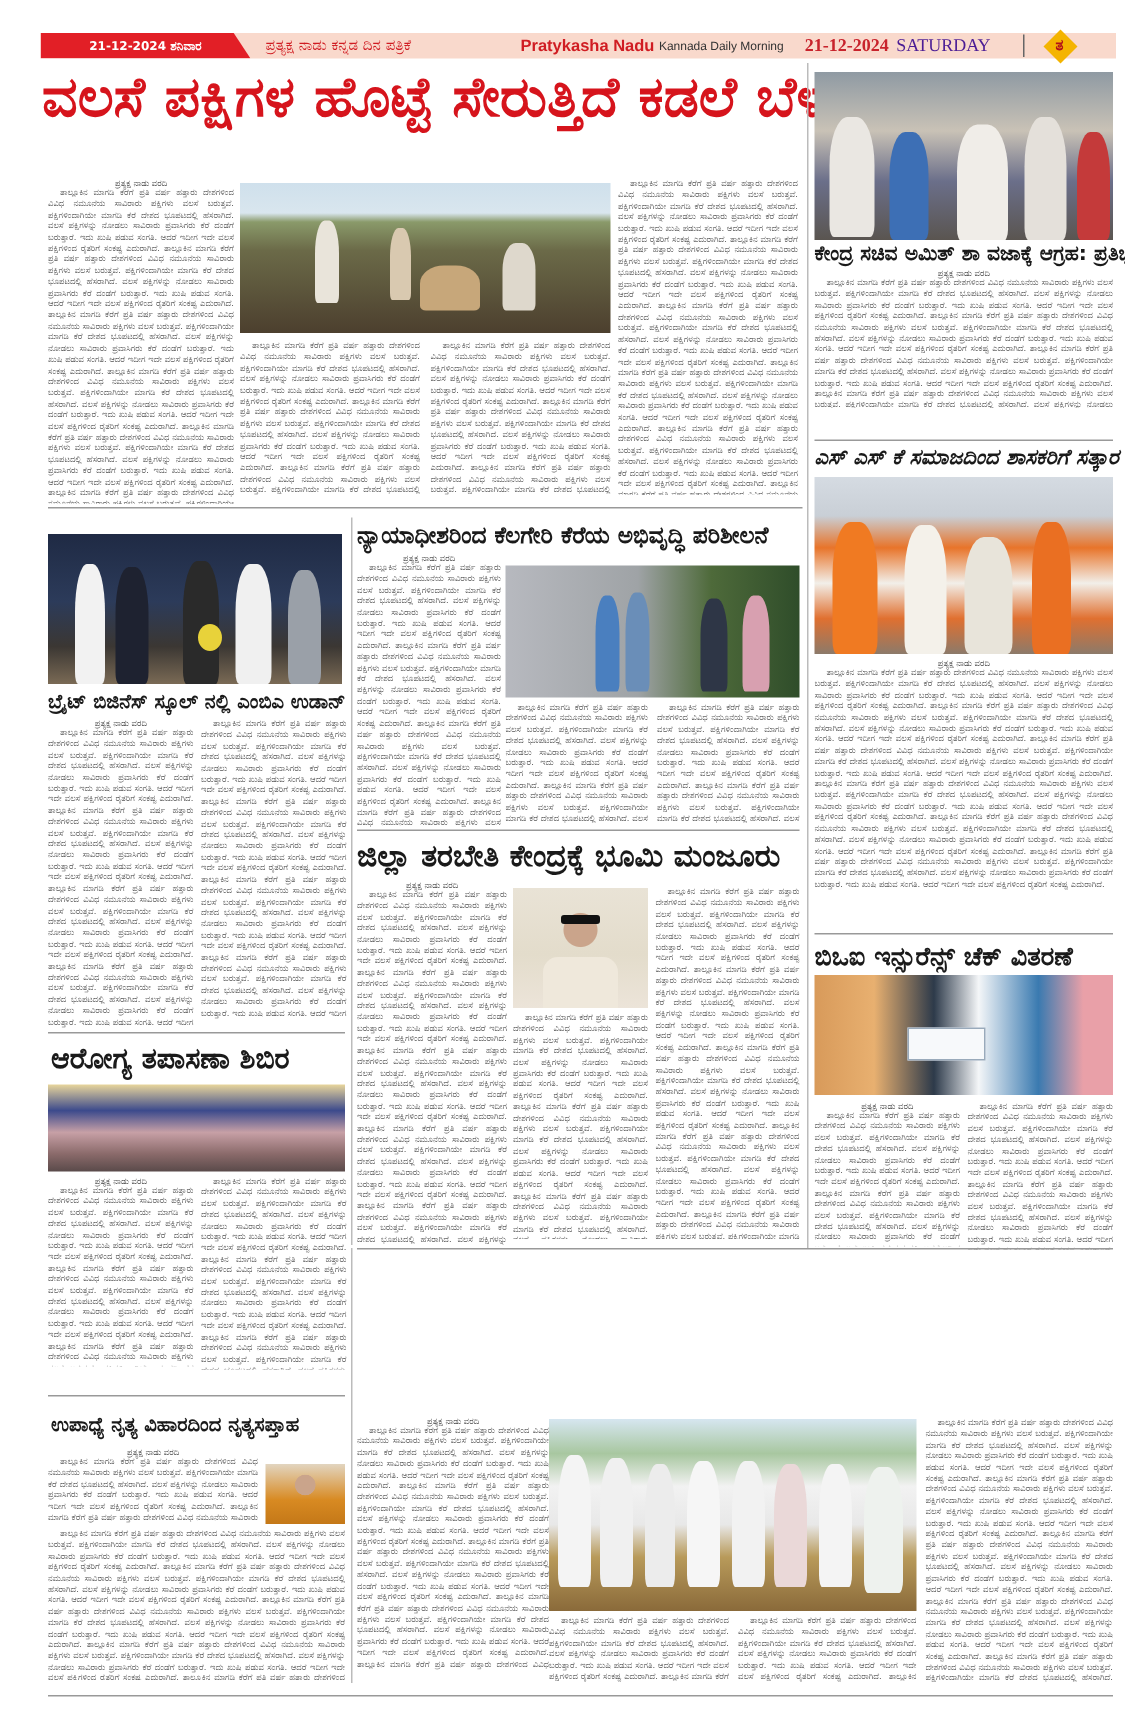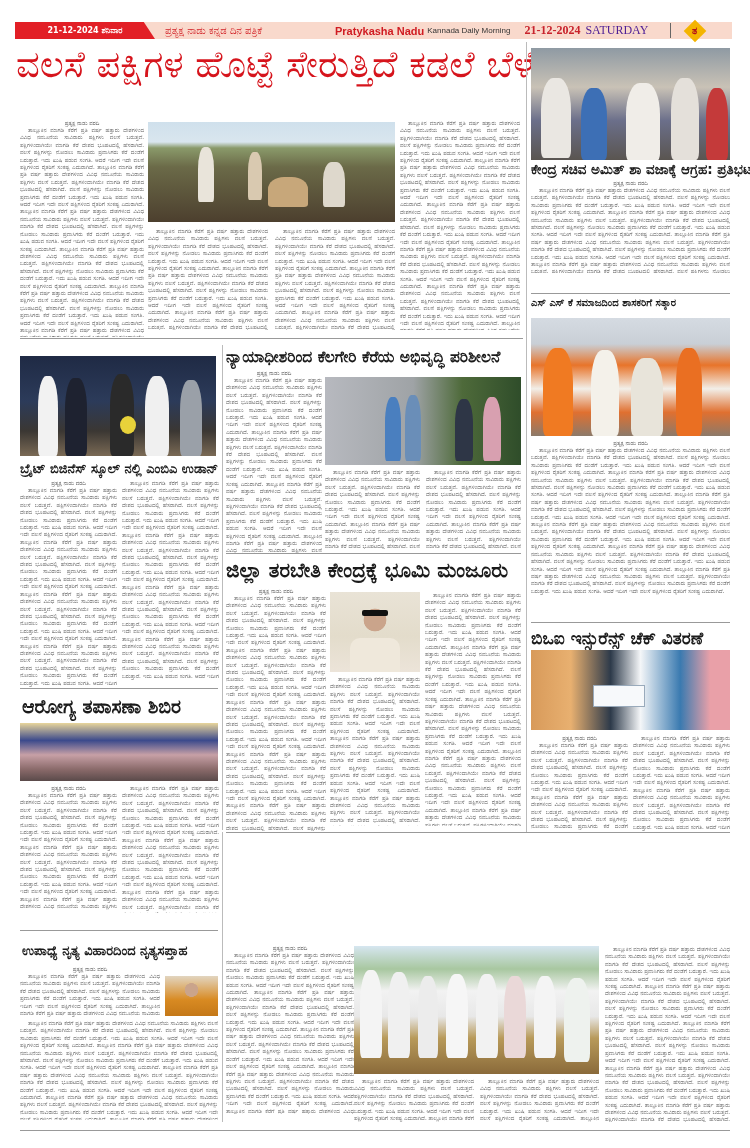--- a/index.html
+++ b/index.html
@@ -1,35 +1,35 @@
 <!DOCTYPE html>
 <html><head>
 <meta charset="utf-8">
 <style>
   * { box-sizing: border-box; margin: 0; padding: 0; }
   html, body { width: 750px; height: 1148px; background: #ffffff; overflow: hidden; }
   body { font-family: "DejaVu Sans", sans-serif; color: #222; position: relative; }
 
-  .page { position: absolute; left: 0; top: 0; width: 678px; height: 1148px; }
+  .page { position: absolute; left: 12px; top: 0; width: 678px; height: 1148px; }
 
   
   .masthead { position: absolute; left: 15px; top: 22px; width: 717px; height: 17px; background: #f9d9cc; display: flex; align-items: center; }
   .mh-date { background: #e21f26; color: #fff; height: 17px; width: 140px; display: flex; align-items: center; justify-content: center; font-size: 8px; font-weight: bold; clip-path: polygon(0 0, 92% 0, 100% 100%, 0 100%); }
   .mh-kannada { color: #d01c22; font-size: 10px; margin-left: 10px; width: 170px; }
   .mh-brand { color: #d01c22; font-family: "Liberation Sans", sans-serif; font-weight: bold; font-size: 11px; }
   .mh-sub { font-family: "Liberation Sans", sans-serif; font-size: 8px; color: #333; margin-left: 3px; }
   .mh-date2 { font-family: "Liberation Serif", serif; font-weight: bold; color: #c8232c; font-size: 12px; margin-left: 14px; }
   .mh-day { font-family: "Liberation Serif", serif; color: #4c1d95; font-size: 12px; margin-left: 5px; }
   .mh-sep { width: 1px; height: 15px; background: #666; margin-left: 22px; }
   .mh-logo { width: 16px; height: 16px; background: #f4b400; transform: rotate(45deg); margin-left: 16px; display: flex; align-items: center; justify-content: center; }
   .mh-logo span { transform: rotate(-45deg); color: #b3121a; font-size: 10px; font-weight: bold; }
 
   .abs { position: absolute; }
   .photo { position: absolute; overflow: hidden; }
-  .hl-red { color: #d6141c; font-weight: normal; line-height: 1; white-space: nowrap; }
+  .hl-red { color: #d6141c; font-weight: bold; line-height: 1; white-space: nowrap; }
   .hl-blk { color: #1a1a1a; font-weight: bold; line-height: 1; white-space: nowrap; }
   .hl-blue { color: #2a7fc0; font-weight: bold; line-height: 1; white-space: nowrap; }
   .byline { font-size: 5.6px; text-align: center; color: #444; }
   .body { font-size: 5.6px; line-height: 7.4px; color: #555; text-align: justify; overflow: hidden; }
   .body p { text-indent: 8px; margin-bottom: 1px; }
   .rule-h { position: absolute; height: 1px; background: #999; }
   .rule-v { position: absolute; width: 1px; background: #bbb; }
 
   
   .sc-field { background: linear-gradient(180deg,#cfe0ec 0%,#d9e6ee 20%,#8a9a6a 26%,#6b6a48 45%,#4c3f2e 100%); }
@@ -99,21 +99,21 @@
   </div>
   <div class="abs hl-blk" style="left:531px;top:163px;font-size:13.5px;">ಕೇಂದ್ರ ಸಚಿವ ಅಮಿತ್ ಶಾ ವಜಾಕ್ಕೆ ಆಗ್ರಹ: ಪ್ರತಿಭಟನೆ</div>
   <div class="abs" style="left:531px;top:180px;width:199px;">
     <div class="byline">ಪ್ರತ್ಯಕ್ಷ ನಾಡು ವರದಿ</div>
     <div class="body filler" style="height:86px;">
         <p>ತಾಲ್ಲೂಕಿನ ಮಾಗಡಿ ಕೆರೆಗೆ ಪ್ರತಿ ವರ್ಷ ಹತ್ತಾರು ದೇಶಗಳಿಂದ ವಿವಿಧ ನಮೂನೆಯ ಸಾವಿರಾರು ಪಕ್ಷಿಗಳು ವಲಸೆ ಬರುತ್ತವೆ. ಪಕ್ಷಿಗಳಿಂದಾಗಿಯೇ ಮಾಗಡಿ ಕೆರೆ ದೇಶದ ಭೂಪಟದಲ್ಲಿ ಹೆಸರಾಗಿದೆ. ವಲಸೆ ಪಕ್ಷಿಗಳನ್ನು ನೋಡಲು ಸಾವಿರಾರು ಪ್ರವಾಸಿಗರು ಕೆರೆ ದಂಡೆಗೆ ಬರುತ್ತಾರೆ. ಇದು ಖುಷಿ ಪಡುವ ಸಂಗತಿ. ಆದರೆ ಇದೀಗ ಇದೇ ವಲಸೆ ಪಕ್ಷಿಗಳಿಂದ ರೈತರಿಗೆ ಸಂಕಷ್ಟ ಎದುರಾಗಿದೆ. ತಾಲ್ಲೂಕಿನ ಮಾಗಡಿ ಕೆರೆಗೆ ಪ್ರತಿ ವರ್ಷ ಹತ್ತಾರು ದೇಶಗಳಿಂದ ವಿವಿಧ ನಮೂನೆಯ ಸಾವಿರಾರು ಪಕ್ಷಿಗಳು ವಲಸೆ ಬರುತ್ತವೆ. ಪಕ್ಷಿಗಳಿಂದಾಗಿಯೇ ಮಾಗಡಿ ಕೆರೆ ದೇಶದ ಭೂಪಟದಲ್ಲಿ ಹೆಸರಾಗಿದೆ. ವಲಸೆ ಪಕ್ಷಿಗಳನ್ನು ನೋಡಲು ಸಾವಿರಾರು ಪ್ರವಾಸಿಗರು ಕೆರೆ ದಂಡೆಗೆ ಬರುತ್ತಾರೆ. ಇದು ಖುಷಿ ಪಡುವ ಸಂಗತಿ. ಆದರೆ ಇದೀಗ ಇದೇ ವಲಸೆ ಪಕ್ಷಿಗಳಿಂದ ರೈತರಿಗೆ ಸಂಕಷ್ಟ ಎದುರಾಗಿದೆ. ತಾಲ್ಲೂಕಿನ ಮಾಗಡಿ ಕೆರೆಗೆ ಪ್ರತಿ ವರ್ಷ ಹತ್ತಾರು ದೇಶಗಳಿಂದ ವಿವಿಧ ನಮೂನೆಯ ಸಾವಿರಾರು ಪಕ್ಷಿಗಳು ವಲಸೆ ಬರುತ್ತವೆ. ಪಕ್ಷಿಗಳಿಂದಾಗಿಯೇ ಮಾಗಡಿ ಕೆರೆ ದೇಶದ ಭೂಪಟದಲ್ಲಿ ಹೆಸರಾಗಿದೆ. ವಲಸೆ ಪಕ್ಷಿಗಳನ್ನು ನೋಡಲು ಸಾವಿರಾರು ಪ್ರವಾಸಿಗರು ಕೆರೆ ದಂಡೆಗೆ ಬರುತ್ತಾರೆ. ಇದು ಖುಷಿ ಪಡುವ ಸಂಗತಿ. ಆದರೆ ಇದೀಗ ಇದೇ ವಲಸೆ ಪಕ್ಷಿಗಳಿಂದ ರೈತರಿಗೆ ಸಂಕಷ್ಟ ಎದುರಾಗಿದೆ. ತಾಲ್ಲೂಕಿನ ಮಾಗಡಿ ಕೆರೆಗೆ ಪ್ರತಿ ವರ್ಷ ಹತ್ತಾರು ದೇಶಗಳಿಂದ ವಿವಿಧ ನಮೂನೆಯ ಸಾವಿರಾರು ಪಕ್ಷಿಗಳು ವಲಸೆ ಬರುತ್ತವೆ. ಪಕ್ಷಿಗಳಿಂದಾಗಿಯೇ ಮಾಗಡಿ ಕೆರೆ ದೇಶದ ಭೂಪಟದಲ್ಲಿ ಹೆಸರಾಗಿದೆ. ವಲಸೆ ಪಕ್ಷಿಗಳನ್ನು ನೋಡಲು ಸಾವಿರಾರು ಪ್ರವಾಸಿಗರು ಕೆರೆ ದಂಡೆಗೆ ಬರುತ್ತಾರೆ. ಇದು ಖುಷಿ ಪಡುವ ಸಂಗತಿ. ಆದರೆ ಇದೀಗ ಇದೇ ವಲಸೆ ಪಕ್ಷಿಗಳಿಂದ ರೈತರಿಗೆ ಸಂಕಷ್ಟ ಎದುರಾಗಿದೆ. ತಾಲ್ಲೂಕಿನ ಮಾಗಡಿ ಕೆರೆಗೆ ಪ್ರತಿ ವರ್ಷ ಹತ್ತಾರು ದೇಶಗಳಿಂದ ವಿವಿಧ ನಮೂನೆಯ ಸಾವಿರಾರು ಪಕ್ಷಿಗಳು ವಲಸೆ ಬರುತ್ತವೆ. ಪಕ್ಷಿಗಳಿಂದಾಗಿಯೇ ಮಾಗಡಿ ಕೆರೆ ದೇಶದ ಭೂಪಟದಲ್ಲಿ ಹೆಸರಾಗಿದೆ. ವಲಸೆ ಪಕ್ಷಿಗಳನ್ನು ನೋಡಲು ಸಾವಿರಾರು ಪ್ರವಾಸಿಗರು ಕೆರೆ ದಂಡೆಗೆ ಬರುತ್ತಾರೆ. ಇದು ಖುಷಿ ಪಡುವ ಸಂಗತಿ. ಆದರೆ ಇದೀಗ ಇದೇ ವಲಸೆ ಪಕ್ಷಿಗಳಿಂದ ರೈತರಿಗೆ ಸಂಕಷ್ಟ ಎದುರಾಗಿದೆ. ತಾಲ್ಲೂಕಿನ ಮಾಗಡಿ ಕೆರೆಗೆ ಪ್ರತಿ ವರ್ಷ ಹತ್ತಾರು ದೇಶಗಳಿಂದ ವಿವಿಧ ನಮೂನೆಯ ಸಾವಿರಾರು ಪಕ್ಷಿಗಳು ವಲಸೆ ಬರುತ್ತವೆ. ಪಕ್ಷಿಗಳಿಂದಾಗಿಯೇ ಮಾಗಡಿ ಕೆರೆ ದೇಶದ ಭೂಪಟದಲ್ಲಿ ಹೆಸರಾಗಿದೆ. ವಲಸೆ ಪಕ್ಷಿಗಳನ್ನು ನೋಡಲು ಸಾವಿರಾರು ಪ್ರವಾಸಿಗರು ಕೆರೆ ದಂಡೆಗೆ ಬರುತ್ತಾರೆ. ಇದು ಖುಷಿ ಪಡುವ ಸಂಗತಿ. ಆದರೆ ಇದೀಗ ಇದೇ ವಲಸೆ ಪಕ್ಷಿಗಳಿಂದ ರೈತರಿಗೆ ಸಂಕಷ್ಟ ಎದುರಾಗಿದೆ. </p>
       </div>
   </div>
   <div class="rule-h" style="left:531px;top:293px;width:199px;"></div>
 
-  <div class="abs hl-blk" style="left:531px;top:298px;font-size:10px;">ಎಸ್ ಎಸ್ ಕೆ ಸಮಾಜದಿಂದ ಶಾಸಕರಿಗೆ ಸತ್ಕಾರ</div>
+  <div class="abs hl-blk" style="left:531px;top:298px;font-size:14px;font-style:italic;">ಎಸ್ ಎಸ್ ಕೆ ಸಮಾಜದಿಂದ ಶಾಸಕರಿಗೆ ಸತ್ಕಾರ</div>
   <div class="photo sc-orange" style="left:531px;top:318px;width:199px;height:118px;">
     <div class="figure" style="left:12px;top:30px;width:30px;height:88px;background:#f07a22;"></div>
     <div class="figure" style="left:60px;top:32px;width:28px;height:86px;background:#f4f1ea;"></div>
     <div class="figure" style="left:100px;top:40px;width:32px;height:78px;background:#e8e4da;"></div>
     <div class="figure" style="left:145px;top:30px;width:26px;height:88px;background:#ea6f22;"></div>
   </div>
   <div class="abs" style="left:531px;top:440px;width:199px;">
     <div class="byline">ಪ್ರತ್ಯಕ್ಷ ನಾಡು ವರದಿ</div>
     <div class="body filler" style="height:166px;">
         <p>ತಾಲ್ಲೂಕಿನ ಮಾಗಡಿ ಕೆರೆಗೆ ಪ್ರತಿ ವರ್ಷ ಹತ್ತಾರು ದೇಶಗಳಿಂದ ವಿವಿಧ ನಮೂನೆಯ ಸಾವಿರಾರು ಪಕ್ಷಿಗಳು ವಲಸೆ ಬರುತ್ತವೆ. ಪಕ್ಷಿಗಳಿಂದಾಗಿಯೇ ಮಾಗಡಿ ಕೆರೆ ದೇಶದ ಭೂಪಟದಲ್ಲಿ ಹೆಸರಾಗಿದೆ. ವಲಸೆ ಪಕ್ಷಿಗಳನ್ನು ನೋಡಲು ಸಾವಿರಾರು ಪ್ರವಾಸಿಗರು ಕೆರೆ ದಂಡೆಗೆ ಬರುತ್ತಾರೆ. ಇದು ಖುಷಿ ಪಡುವ ಸಂಗತಿ. ಆದರೆ ಇದೀಗ ಇದೇ ವಲಸೆ ಪಕ್ಷಿಗಳಿಂದ ರೈತರಿಗೆ ಸಂಕಷ್ಟ ಎದುರಾಗಿದೆ. ತಾಲ್ಲೂಕಿನ ಮಾಗಡಿ ಕೆರೆಗೆ ಪ್ರತಿ ವರ್ಷ ಹತ್ತಾರು ದೇಶಗಳಿಂದ ವಿವಿಧ ನಮೂನೆಯ ಸಾವಿರಾರು ಪಕ್ಷಿಗಳು ವಲಸೆ ಬರುತ್ತವೆ. ಪಕ್ಷಿಗಳಿಂದಾಗಿಯೇ ಮಾಗಡಿ ಕೆರೆ ದೇಶದ ಭೂಪಟದಲ್ಲಿ ಹೆಸರಾಗಿದೆ. ವಲಸೆ ಪಕ್ಷಿಗಳನ್ನು ನೋಡಲು ಸಾವಿರಾರು ಪ್ರವಾಸಿಗರು ಕೆರೆ ದಂಡೆಗೆ ಬರುತ್ತಾರೆ. ಇದು ಖುಷಿ ಪಡುವ ಸಂಗತಿ. ಆದರೆ ಇದೀಗ ಇದೇ ವಲಸೆ ಪಕ್ಷಿಗಳಿಂದ ರೈತರಿಗೆ ಸಂಕಷ್ಟ ಎದುರಾಗಿದೆ. ತಾಲ್ಲೂಕಿನ ಮಾಗಡಿ ಕೆರೆಗೆ ಪ್ರತಿ ವರ್ಷ ಹತ್ತಾರು ದೇಶಗಳಿಂದ ವಿವಿಧ ನಮೂನೆಯ ಸಾವಿರಾರು ಪಕ್ಷಿಗಳು ವಲಸೆ ಬರುತ್ತವೆ. ಪಕ್ಷಿಗಳಿಂದಾಗಿಯೇ ಮಾಗಡಿ ಕೆರೆ ದೇಶದ ಭೂಪಟದಲ್ಲಿ ಹೆಸರಾಗಿದೆ. ವಲಸೆ ಪಕ್ಷಿಗಳನ್ನು ನೋಡಲು ಸಾವಿರಾರು ಪ್ರವಾಸಿಗರು ಕೆರೆ ದಂಡೆಗೆ ಬರುತ್ತಾರೆ. ಇದು ಖುಷಿ ಪಡುವ ಸಂಗತಿ. ಆದರೆ ಇದೀಗ ಇದೇ ವಲಸೆ ಪಕ್ಷಿಗಳಿಂದ ರೈತರಿಗೆ ಸಂಕಷ್ಟ ಎದುರಾಗಿದೆ. ತಾಲ್ಲೂಕಿನ ಮಾಗಡಿ ಕೆರೆಗೆ ಪ್ರತಿ ವರ್ಷ ಹತ್ತಾರು ದೇಶಗಳಿಂದ ವಿವಿಧ ನಮೂನೆಯ ಸಾವಿರಾರು ಪಕ್ಷಿಗಳು ವಲಸೆ ಬರುತ್ತವೆ. ಪಕ್ಷಿಗಳಿಂದಾಗಿಯೇ ಮಾಗಡಿ ಕೆರೆ ದೇಶದ ಭೂಪಟದಲ್ಲಿ ಹೆಸರಾಗಿದೆ. ವಲಸೆ ಪಕ್ಷಿಗಳನ್ನು ನೋಡಲು ಸಾವಿರಾರು ಪ್ರವಾಸಿಗರು ಕೆರೆ ದಂಡೆಗೆ ಬರುತ್ತಾರೆ. ಇದು ಖುಷಿ ಪಡುವ ಸಂಗತಿ. ಆದರೆ ಇದೀಗ ಇದೇ ವಲಸೆ ಪಕ್ಷಿಗಳಿಂದ ರೈತರಿಗೆ ಸಂಕಷ್ಟ ಎದುರಾಗಿದೆ. ತಾಲ್ಲೂಕಿನ ಮಾಗಡಿ ಕೆರೆಗೆ ಪ್ರತಿ ವರ್ಷ ಹತ್ತಾರು ದೇಶಗಳಿಂದ ವಿವಿಧ ನಮೂನೆಯ ಸಾವಿರಾರು ಪಕ್ಷಿಗಳು ವಲಸೆ ಬರುತ್ತವೆ. ಪಕ್ಷಿಗಳಿಂದಾಗಿಯೇ ಮಾಗಡಿ ಕೆರೆ ದೇಶದ ಭೂಪಟದಲ್ಲಿ ಹೆಸರಾಗಿದೆ. ವಲಸೆ ಪಕ್ಷಿಗಳನ್ನು ನೋಡಲು ಸಾವಿರಾರು ಪ್ರವಾಸಿಗರು ಕೆರೆ ದಂಡೆಗೆ ಬರುತ್ತಾರೆ. ಇದು ಖುಷಿ ಪಡುವ ಸಂಗತಿ. ಆದರೆ ಇದೀಗ ಇದೇ ವಲಸೆ ಪಕ್ಷಿಗಳಿಂದ ರೈತರಿಗೆ ಸಂಕಷ್ಟ ಎದುರಾಗಿದೆ. ತಾಲ್ಲೂಕಿನ ಮಾಗಡಿ ಕೆರೆಗೆ ಪ್ರತಿ ವರ್ಷ ಹತ್ತಾರು ದೇಶಗಳಿಂದ ವಿವಿಧ ನಮೂನೆಯ ಸಾವಿರಾರು ಪಕ್ಷಿಗಳು ವಲಸೆ ಬರುತ್ತವೆ. ಪಕ್ಷಿಗಳಿಂದಾಗಿಯೇ ಮಾಗಡಿ ಕೆರೆ ದೇಶದ ಭೂಪಟದಲ್ಲಿ ಹೆಸರಾಗಿದೆ. ವಲಸೆ ಪಕ್ಷಿಗಳನ್ನು ನೋಡಲು ಸಾವಿರಾರು ಪ್ರವಾಸಿಗರು ಕೆರೆ ದಂಡೆಗೆ ಬರುತ್ತಾರೆ. ಇದು ಖುಷಿ ಪಡುವ ಸಂಗತಿ. ಆದರೆ ಇದೀಗ ಇದೇ ವಲಸೆ ಪಕ್ಷಿಗಳಿಂದ ರೈತರಿಗೆ ಸಂಕಷ್ಟ ಎದುರಾಗಿದೆ. </p>

